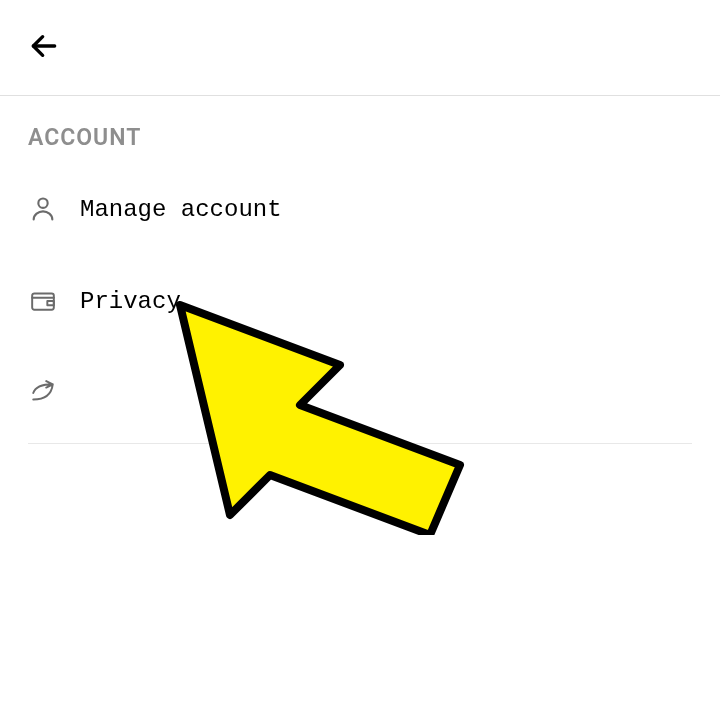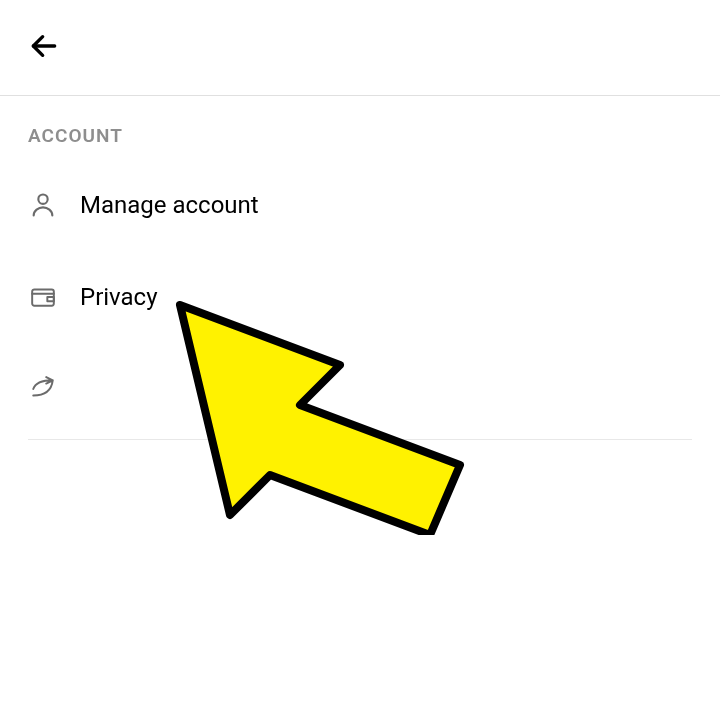--- a/index.html
+++ b/index.html
@@ -30,33 +30,34 @@
     }
     .header-title {
       flex: 1;
       text-align: center;
       font-size: 28px;
       font-weight: 700;
       color: #000;
     }
     .section-header {
       padding: 28px 28px 12px 28px;
-      font-size: 19px;
+      font-size: 23px;
       font-weight: 600;
       letter-spacing: 1px;
       color: #8e8e8e;
     }
     .menu-list {
       padding: 0 28px;
     }
     .menu-item {
       display: flex;
       align-items: center;
       height: 92px;
       cursor: pointer;
+      font-family: Liberation Mono, monospace;
     }
     .menu-icon {
       width: 30px;
       height: 30px;
       margin-right: 22px;
       display: flex;
       align-items: center;
       justify-content: center;
       color: #6b6b6b;
     }

